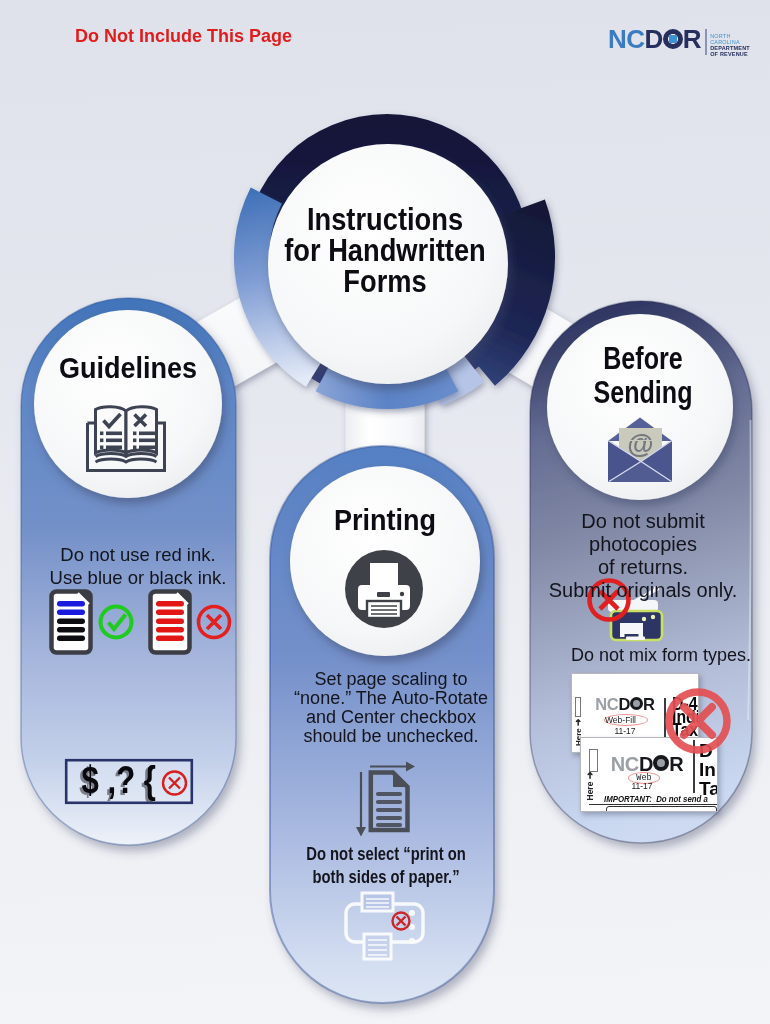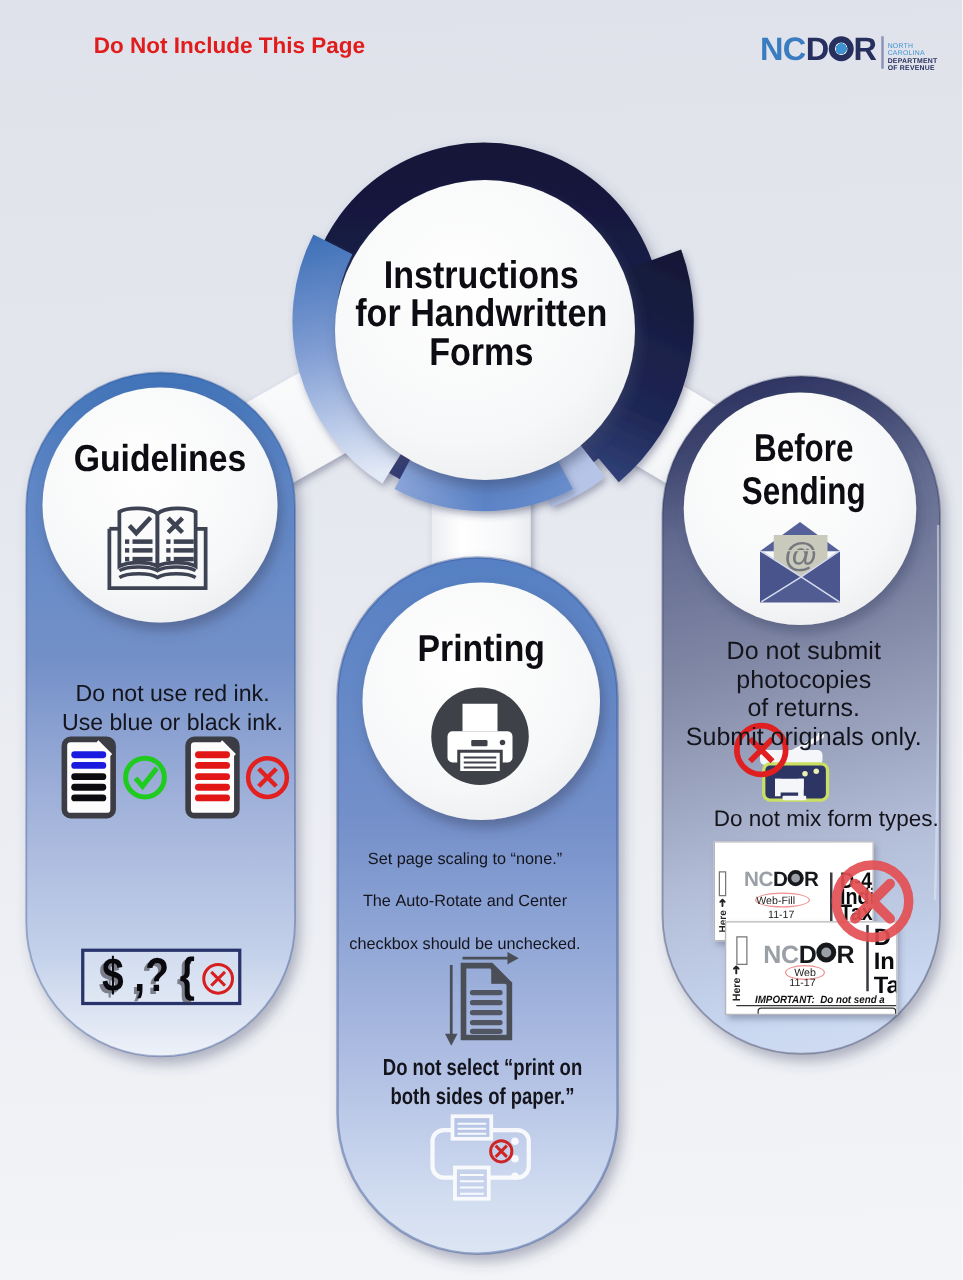--- a/index.html
+++ b/index.html
@@ -263,41 +263,41 @@
 <div id="logo"><span class="b1">NC</span><span class="b2">D</span><span class="o"></span><span class="b2">R</span><span class="sep"></span><span class="txt"><span class="lt">NORTH<br>CAROLINA</span><br><span class="dk">DEPARTMENT<br>OF REVENUE</span></span></div>
 
 <div class="t title" style="left:265px;top:204px;width:240px;font-size:31px;line-height:31px;transform:scaleX(.88);transform-origin:center;">Instructions for&nbsp;Handwritten Forms</div>
 
 <div class="t title" style="left:38px;top:352.5px;width:180px;font-size:30px;line-height:30px;transform:scaleX(.9);">Guidelines</div>
 <div class="t title" style="left:295px;top:505px;width:180px;font-size:30px;line-height:30px;transform:scaleX(.9);">Printing</div>
 <div class="t title" style="left:553px;top:341.5px;width:180px;font-size:31px;line-height:34.5px;transform:scaleX(.81);">Before Sending</div>
 
 <div class="t" style="left:38px;top:495px;width:200px;font-size:18.5px;line-height:23px;margin-top:48px;">Do not use red ink.<br>Use blue or black ink.</div>
 
-<div class="t" style="left:272px;top:669.5px;width:200px;font-size:13px;line-height:34px;">Set page scaling to “none.” The&nbsp;Auto-Rotate and&nbsp;Center checkbox should be unchecked.</div>
+<div class="t" style="left:291px;top:669.5px;width:200px;font-size:18px;line-height:19px;">Set page scaling to “none.” The&nbsp;Auto-Rotate and&nbsp;Center checkbox should be unchecked.</div>
 <div class="t" style="left:286px;top:842px;width:200px;font-size:18.5px;line-height:23px;font-weight:bold;transform:scaleX(.8);transform-origin:center;">Do not select “print on both sides of paper.”</div>
 
 <div class="t" style="left:543px;top:509.5px;width:200px;font-size:20px;line-height:23px;">Do not submit photocopies of&nbsp;returns. Submit&nbsp;originals only.</div>
 <div class="t" style="left:551px;top:644px;width:200px;font-size:18px;line-height:23px;white-space:nowrap;text-align:right;">Do not mix form types.</div>
 
 <div style="position:absolute;left:571px;top:673px;width:126px;height:78px;background:#fff;border:1px solid #b6b6bc;overflow:hidden;box-shadow:2px 3px 5px rgba(70,80,110,.4);">
  <div style="position:absolute;left:2.5px;top:23px;width:4px;height:18px;border:1px solid #777;"></div>
  <div style="position:absolute;left:-9px;top:52px;width:30px;font-size:8px;font-weight:bold;color:#222;transform:rotate(-90deg);white-space:nowrap;">Here <span style="font-size:9px;">➜</span></div>
  <div style="position:absolute;left:0;top:21px;width:106px;text-align:center;font-size:16.5px;font-weight:bold;letter-spacing:-0.3px;"><span style="color:#9aa0a6">NC</span><span style="color:#17181c">D</span><span style="display:inline-block;width:7px;height:7px;border:3px solid #17181c;border-radius:50%;background:#9aa0a6;"></span><span style="color:#17181c">R</span></div>
  <div style="position:absolute;left:32px;top:40px;width:42px;height:10px;border:1.2px solid #f09090;border-radius:50%;text-align:left;font-size:8.5px;color:#222;line-height:10px;">Web-Fill</div>
  <div style="position:absolute;left:0;top:51.5px;width:106px;text-align:center;font-size:8.5px;color:#222;">11-17</div>
  <div style="position:absolute;left:92px;top:24px;width:1.8px;height:39px;background:#3a3a40;"></div>
  <div style="position:absolute;left:100px;top:24px;font-size:18px;line-height:13px;font-weight:bold;color:#0b0b0e;transform:scaleX(.88);transform-origin:left;">D-4<br>Indi<br>Tax</div>
 </div>
 
 <div style="position:absolute;left:580px;top:737px;width:136px;height:73px;background:#fff;border:1px solid #b6b6bc;overflow:hidden;box-shadow:2px 3px 5px rgba(70,80,110,.4);">
  <div style="position:absolute;left:8px;top:11px;width:7px;height:21px;border:1px solid #777;"></div>
  <div style="position:absolute;left:-7px;top:42px;width:30px;font-size:8.5px;font-weight:bold;color:#222;transform:rotate(-90deg);white-space:nowrap;">Here <span style="font-size:9.5px;">➜</span></div>
  <div style="position:absolute;left:0;top:15px;width:132px;text-align:center;font-size:20px;font-weight:bold;letter-spacing:-0.3px;"><span style="color:#9aa0a6">NC</span><span style="color:#17181c">D</span><span style="display:inline-block;width:8px;height:8px;border:4px solid #17181c;border-radius:50%;background:#9aa0a6;"></span><span style="color:#17181c">R</span></div>
- <div style="position:absolute;left:47px;top:33.5px;width:30px;height:10px;border:1.2px solid #f09090;border-radius:50%;text-align:center;font-size:8.5px;color:#222;line-height:10px;">Web</div>
+ <div style="position:absolute;left:47px;top:33.5px;width:30px;height:10px;border:1.2px solid #f09090;border-radius:50%;text-align:center;font-size:8.5px;color:#222;line-height:10px;font-family:Liberation Mono, monospace;">Web</div>
  <div style="position:absolute;left:0;top:42.5px;width:122px;text-align:center;font-size:8.5px;color:#222;">11-17</div>
  <div style="position:absolute;left:112px;top:2px;width:1.8px;height:53px;background:#3a3a40;"></div>
  <div style="position:absolute;left:118px;top:3px;font-size:19px;line-height:19.2px;font-weight:bold;color:#0b0b0e;">D<br>In<br>Ta</div>
  <div style="position:absolute;left:23px;top:55.5px;width:113px;font-size:8.5px;font-weight:bold;font-style:italic;color:#111;white-space:nowrap;overflow:hidden;transform:scaleX(.92);transform-origin:left;">IMPORTANT:&nbsp; Do not send a photoc</div>
  <div style="position:absolute;left:8px;top:65.5px;width:128px;height:1px;background:#333;"></div>
  <div style="position:absolute;left:25px;top:67.5px;width:109px;height:6px;border:1.2px solid #333;border-radius:3px;"></div>
 </div>
 
 <svg width="80" height="80" viewBox="0 0 80 80" style="position:absolute;left:658px;top:681px;">
  <circle cx="40" cy="40" r="29" fill="none" stroke="#e34f52" stroke-width="7.5" opacity=".92"></circle>

